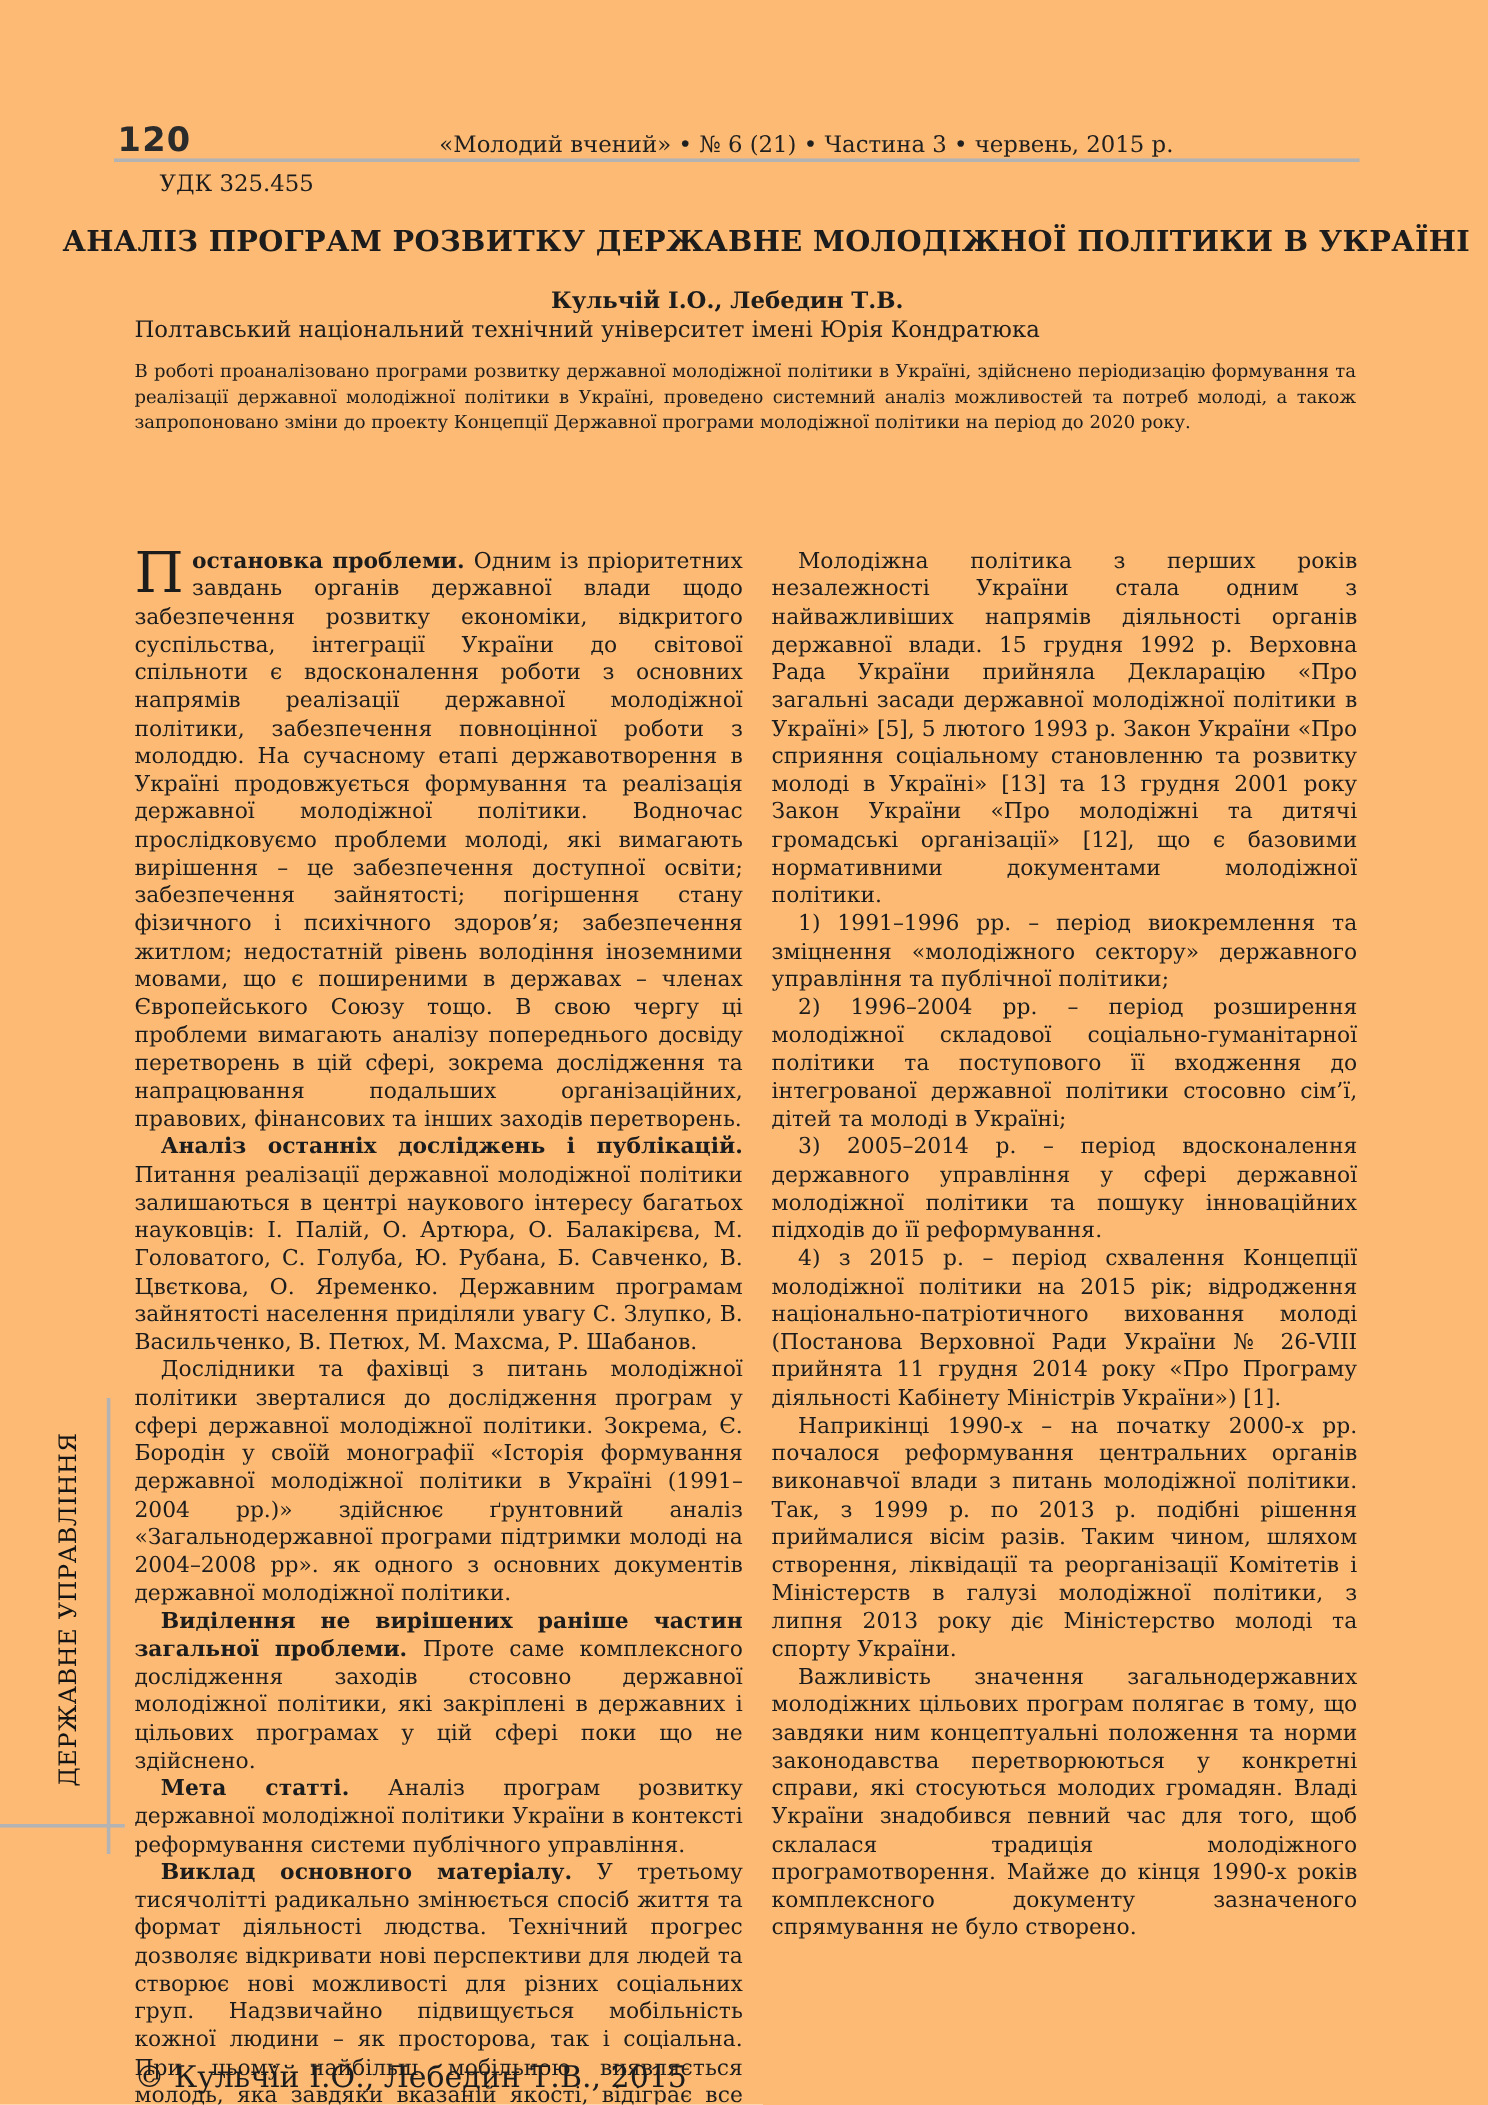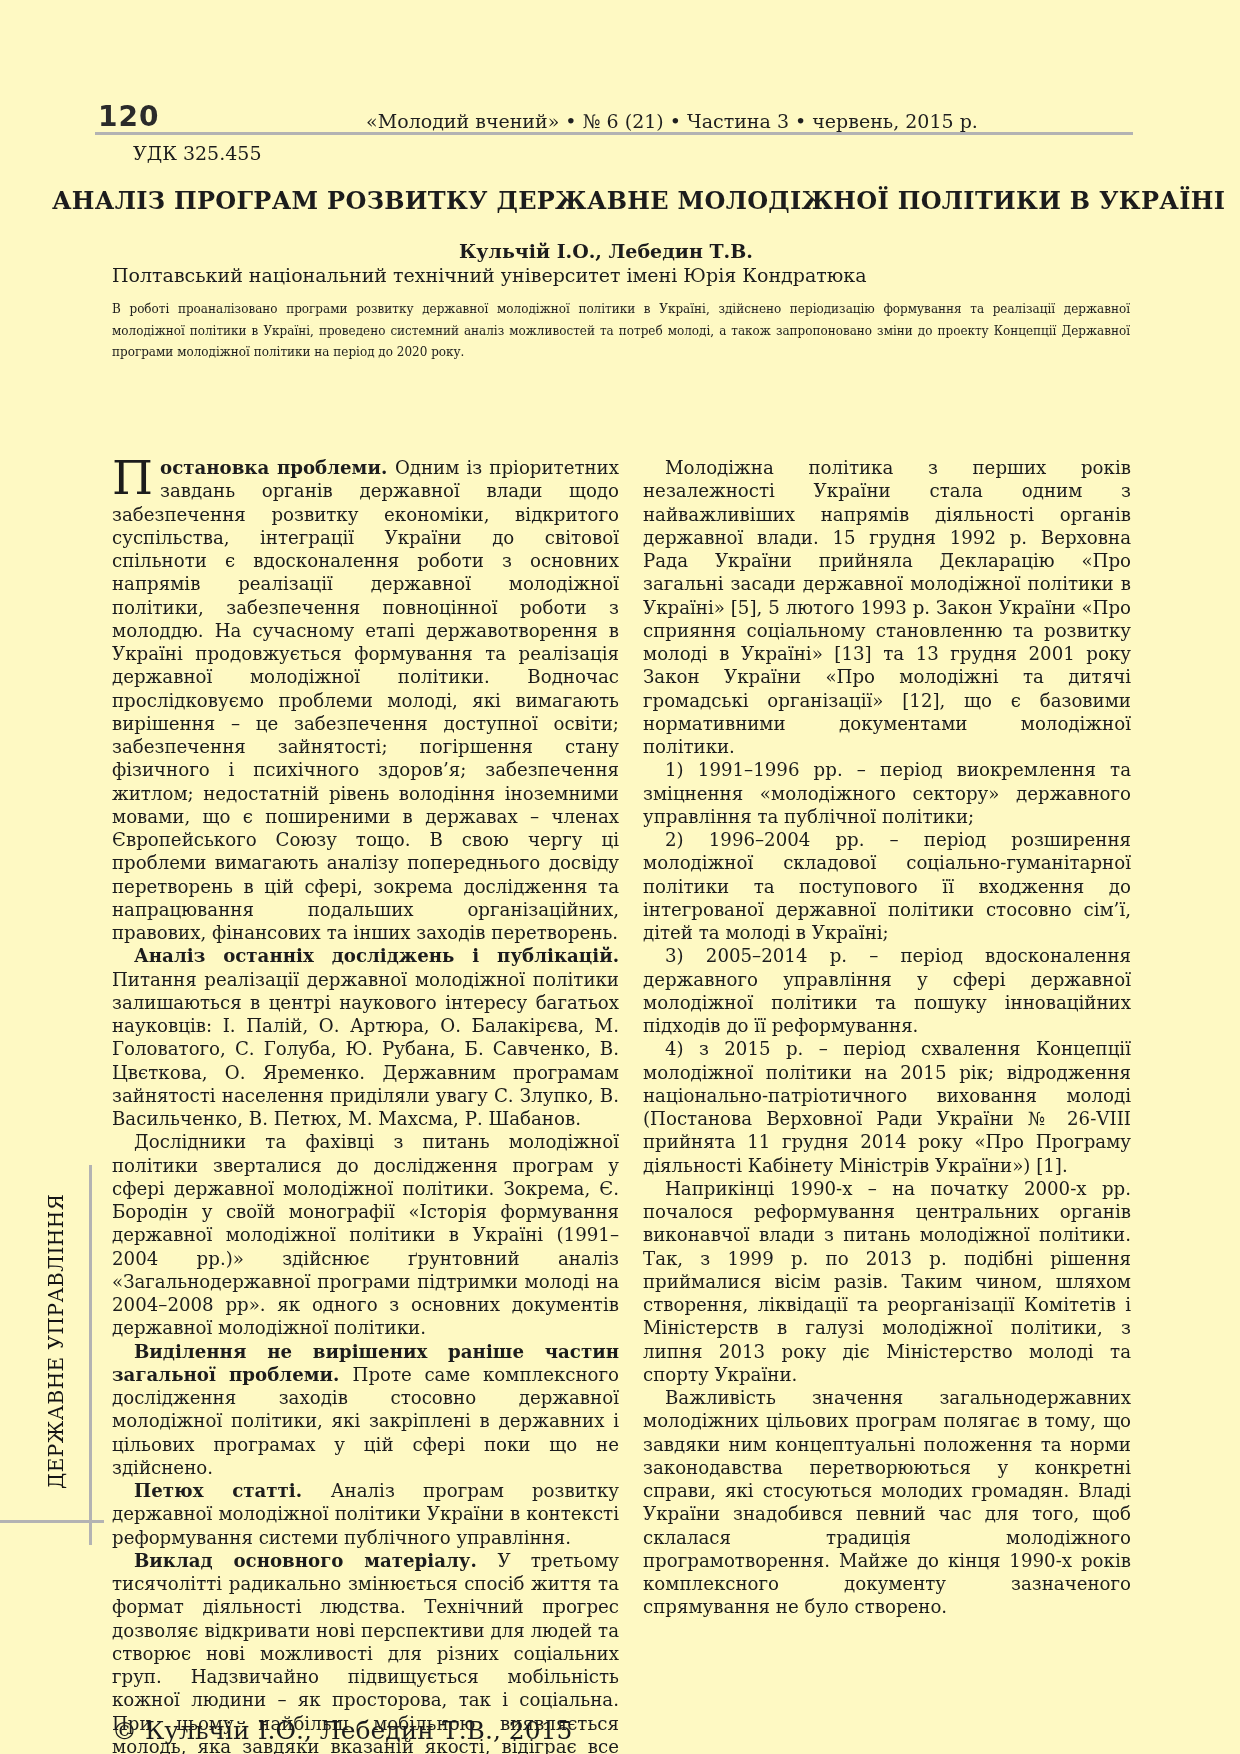--- a/index.html
+++ b/index.html
@@ -1,37 +1,37 @@
 <!DOCTYPE html>
 <html lang="uk"><head>
 <meta charset="utf-8">
 <style>
   html,body{margin:0;padding:0;background:#fff;}
-  .page{position:relative;width:1240px;height:1754px;background:#fef9c3;
+  .page{position:relative;width:1240px;height:1754px;background:#fdba74;
         font-family:"DejaVu Serif",serif;color:#1c1c1c;overflow:hidden;}
 
   .pagenum{position:absolute;left:98px;top:100px;
            font-family:"DejaVu Sans",sans-serif;font-size:28px;font-weight:bold;
            letter-spacing:1px;color:#2b2b2b;}
   .running-head{position:absolute;left:102px;top:110px;width:1140px;
            text-align:center;font-size:19px;color:#1f1f1f;white-space:nowrap;}
   .head-rule{position:absolute;left:95px;top:132px;width:1038px;height:3px;
            background:#b3b3b3;}
   .udc{position:absolute;left:133px;top:142px;font-size:19px;}
 
   .title{position:absolute;left:52px;top:186px;width:1140px;margin:0;
          text-align:center;font-size:24px;font-weight:bold;letter-spacing:.3px;
          white-space:nowrap;}
   .authors{position:absolute;left:96px;top:240px;width:1020px;
            text-align:center;font-size:19px;font-weight:bold;}
   .affiliation{position:absolute;left:112px;top:264px;width:1020px;
            text-align:left;font-size:19px;}
 
   .abstract{position:absolute;left:112px;top:299px;width:1018px;
-            font-size:12px;line-height:21.5px;text-align:justify;}
+            font-size:15px;line-height:21.5px;text-align:justify;}
   .abstract p{margin:0;}
   .keywords b{font-weight:bold;}
 
   .col{position:absolute;top:456px;font-size:18.2px;line-height:23.25px;
        text-align:justify;}
   .col-left{left:112px;width:507px;}
   .col-right{left:643px;width:488px;}
   .col p{margin:0;text-indent:22px;}
   .col p.noindent{text-indent:0;}
   .dropcap{float:left;font-size:47px;line-height:38px;padding:3px 7px 0 0;}
@@ -65,21 +65,21 @@
 
   <div class="abstract">
     <p class="abs-text">В роботі проаналізовано програми розвитку державної молодіжної політики в Україні, здійснено періодизацію формування та реалізації державної молодіжної політики в Україні, проведено системний аналіз можливостей та потреб молоді, а також запропоновано зміни до проекту Концепції Державної програми молодіжної політики на період до 2020 року.</p>
   </div>
 
   <div class="col col-left" id="col-left">
       <p class="noindent"><span class="dropcap">П</span><b class="lead">остановка проблеми. </b>Одним із пріоритетних завдань органів державної влади щодо забезпечення розвитку економіки, відкритого суспільства, інтеграції України до світової спільноти є вдосконалення роботи з основних напрямів реалізації державної молодіжної політики, забезпечення повноцінної роботи з молоддю. На сучасному етапі державотворення в Україні продовжується формування та реалізація державної молодіжної політики. Водночас прослідковуємо проблеми молоді, які вимагають вирішення – це забезпечення доступної освіти; забезпечення зайнятості; погіршення стану фізичного і психічного здоров’я; забезпечення житлом; недостатній рівень володіння іноземними мовами, що є поширеними в державах – членах Європейського Союзу тощо. В свою чергу ці проблеми вимагають аналізу попереднього досвіду перетворень в цій сфері, зокрема дослідження та напрацювання подальших організаційних, правових, фінансових та інших заходів перетворень.</p>
       <p><b class="lead">Аналіз останніх досліджень і публікацій. </b>Питання реалізації державної молодіжної політики залишаються в центрі наукового інтересу багатьох науковців: І. Палій, О. Артюра, О. Балакірєва, М. Головатого, С. Голуба, Ю. Рубана, Б. Савченко, В. Цвєткова, О. Яременко. Державним програмам зайнятості населення приділяли увагу С. Злупко, В. Васильченко, В. Петюх, М. Махсма, Р. Шабанов.</p>
       <p>Дослідники та фахівці з питань молодіжної політики зверталися до дослідження програм у сфері державної молодіжної політики. Зокрема, Є. Бородін у своїй монографії «Історія формування державної молодіжної політики в Україні (1991–2004 рр.)» здійснює ґрунтовний аналіз «Загальнодержавної програми підтримки молоді на 2004–2008 рр». як одного з основних документів державної молодіжної політики.</p>
       <p><b class="lead">Виділення не вирішених раніше частин загальної проблеми. </b>Проте саме комплексного дослідження заходів стосовно державної молодіжної політики, які закріплені в державних і цільових програмах у цій сфері поки що не здійснено.</p>
-      <p><b class="lead">Петюх статті. </b>Аналіз програм розвитку державної молодіжної політики України в контексті реформування системи публічного управління.</p>
+      <p><b class="lead">Мета статті. </b>Аналіз програм розвитку державної молодіжної політики України в контексті реформування системи публічного управління.</p>
       <p><b class="lead">Виклад основного матеріалу. </b>У третьому тисячолітті радикально змінюється спосіб життя та формат діяльності людства. Технічний прогрес дозволяє відкривати нові перспективи для людей та створює нові можливості для різних соціальних груп. Надзвичайно підвищується мобільність кожної людини – як просторова, так і соціальна. При цьому найбільш мобільною виявляється молодь, яка завдяки вказаній якості, відіграє все більш значу-</p>
     </div>
   <div class="col col-right" id="col-right">
       <p>Молодіжна політика з перших років незалежності України стала одним з найважливіших напрямів діяльності органів державної влади. 15 грудня 1992 р. Верховна Рада України прийняла Декларацію «Про загальні засади державної молодіжної політики в Україні» [5], 5 лютого 1993 р. Закон України «Про сприяння соціальному становленню та розвитку молоді в Україні» [13] та 13 грудня 2001 року Закон України «Про молодіжні та дитячі громадські організації» [12], що є базовими нормативними документами молодіжної політики.</p>
       <p>1) 1991–1996 рр. – період виокремлення та зміцнення «молодіжного сектору» державного управління та публічної політики;</p>
       <p>2) 1996–2004 рр. – період розширення молодіжної складової соціально-гуманітарної політики та поступового її входження до інтегрованої державної політики стосовно сім’ї, дітей та молоді в Україні;</p>
       <p>3) 2005–2014 р. – період вдосконалення державного управління у сфері державної молодіжної політики та пошуку інноваційних підходів до її реформування.</p>
       <p>4) з 2015 р. – період схвалення Концепції молодіжної політики на 2015 рік; відродження національно-патріотичного виховання молоді (Постанова Верховної Ради України № 26-VIII прийнята 11 грудня 2014 року «Про Програму діяльності Кабінету Міністрів України») [1].</p>
       <p>Наприкінці 1990-х – на початку 2000-х рр. почалося реформування центральних органів виконавчої влади з питань молодіжної політики. Так, з 1999 р. по 2013 р. подібні рішення приймалися вісім разів. Таким чином, шляхом створення, ліквідації та реорганізації Комітетів і Міністерств в галузі молодіжної політики, з липня 2013 року діє Міністерство молоді та спорту України.</p>
       <p>Важливість значення загальнодержавних молодіжних цільових програм полягає в тому, що завдяки ним концептуальні положення та норми законодавства перетворюються у конкретні справи, які стосуються молодих громадян. Владі України знадобився певний час для того, щоб склалася традиція молодіжного програмотворення. Майже до кінця 1990-х років комплексного документу зазначеного спрямування не було створено.</p>

